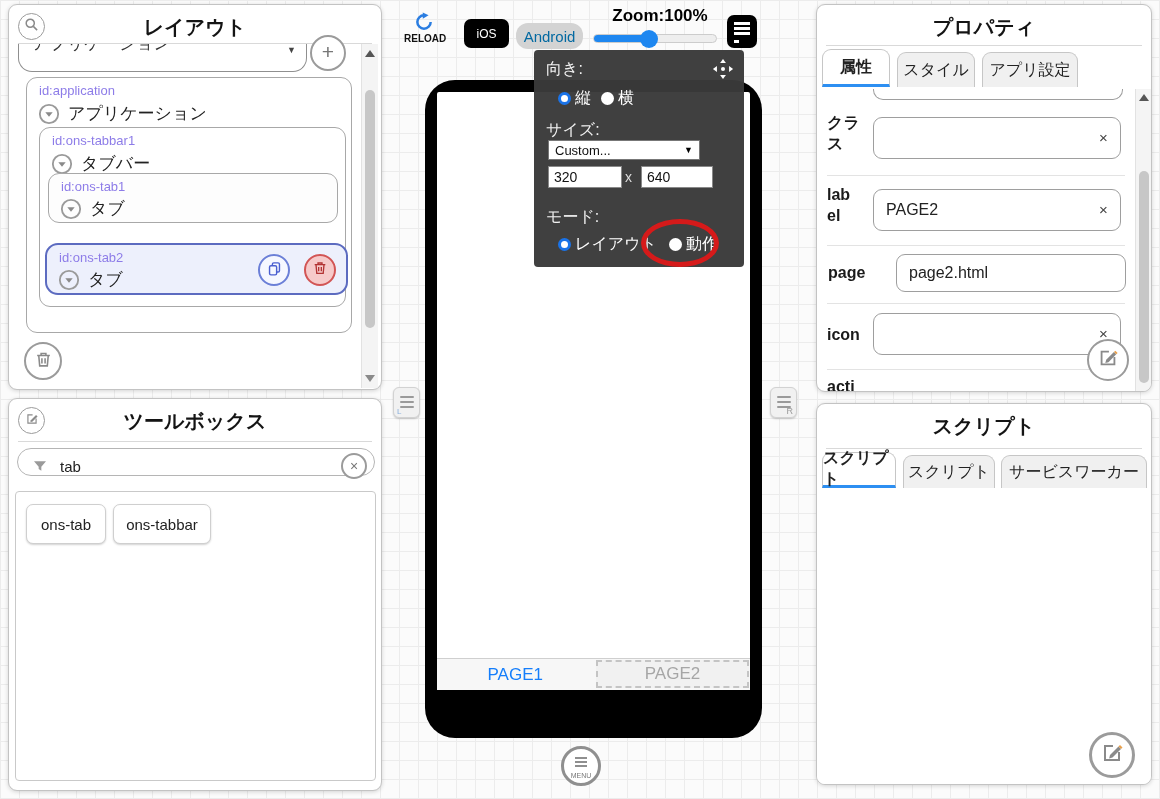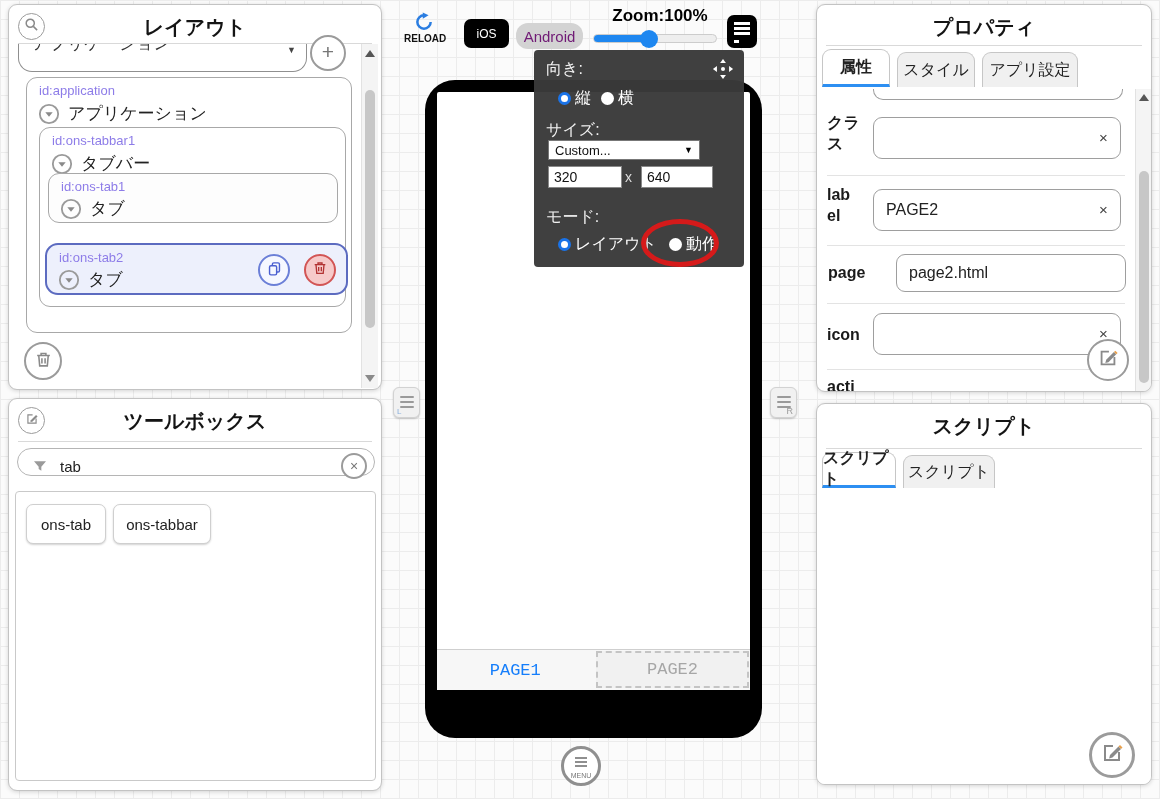--- a/index.html
+++ b/index.html
@@ -53,22 +53,22 @@
   .flabel{position:absolute;font-weight:bold;font-size:16px;color:#1a1a1a;line-height:1.3;
     word-break:break-all;}
   .pinput{position:absolute;border:1px solid #9e9e9e;border-radius:9px;font-size:16px;
     padding:0 24px 0 12px;color:#222;background:#fff;box-sizing:border-box;font-family:inherit;outline:none;}
   .clear-x{position:absolute;color:#444;font-size:15px;cursor:pointer;}
   .rowdiv{position:absolute;left:10px;right:26px;height:1px;background:#e3e3e3;}
   
   .phone{position:absolute;left:425px;top:80px;width:337px;height:658px;background:#000;
     border-radius:30px;z-index:10;}
   .screen{position:absolute;left:12px;top:12px;width:313px;height:598px;background:#fff;border-radius:2px;}
-  .tabbar{position:absolute;left:0;right:0;bottom:0;height:41px;background:#f7f7f7;
-    border-top:1px solid #cfcfcf;box-sizing:border-box;font-family:Liberation Mono, monospace;}
+  .tabbar{position:absolute;left:0;right:0;bottom:0;height:32px;background:#f7f7f7;
+    border-top:1px solid #cfcfcf;box-sizing:border-box;}
   
   .handle{position:absolute;width:27px;height:31px;background:#f1f1f1;border:1px solid #d2d2d2;
     border-radius:6px;box-shadow:0 1px 2px rgba(0,0,0,.2);box-sizing:border-box;z-index:5;}
   .hbar{position:absolute;left:6px;width:14px;height:2px;background:#9a9a9a;border-radius:1px;}
   .menu-fab{position:absolute;left:561px;top:746px;width:40px;height:40px;border-radius:50%;
     background:#fff;border:3px solid #8f8f8f;box-sizing:border-box;z-index:5;}
   .red-ellipse{position:absolute;left:641px;top:219px;width:78px;height:48px;border:5px solid #d61a1a;
     border-radius:50%;box-sizing:border-box;z-index:40;}
 </style>
 </head>
@@ -226,21 +226,21 @@
           <path d="M12 4 a8 8 0 1 0 8 8" fill="none" stroke="#2a7de1" stroke-width="3"></path>
           <path d="M10.5 0.5 l7 3.5 -7 4z" fill="#2a7de1"></path>
         </svg>
     </span>
     <div style="font-size:10px;font-weight:bold;color:#111;margin-top:-3px">RELOAD</div>
   </div>
 
   <div class="toolbtn" style="left:464px;top:19px;width:45px;height:29px;background:#000;color:#fff;font-size:12px">
     <span>iOS</span>
   </div>
-  <div class="toolbtn" style="left:516px;top:23px;width:67px;height:26px;background:#d3d3d3;color:#701a75;font-size:15px;border-radius:12px">
+  <div class="toolbtn" style="left:516px;top:23px;width:67px;height:26px;background:#d3d3d3;color:#0369a1;font-size:15px;border-radius:12px">
     <span>Android</span>
   </div>
 
   <div style="position:absolute;left:600px;top:6px;width:120px;text-align:center;font-weight:bold;font-size:17px;color:#000">Zoom:100%</div>
   <div style="position:absolute;left:593px;top:34px;width:124px;height:9px;background:#eee;border:1px solid #ccc;border-radius:6px;box-sizing:border-box">
     <div style="position:absolute;left:0;top:0;width:55px;height:7px;background:#1e87f0;border-radius:6px"></div>
     <div style="position:absolute;left:46px;top:-5px;width:18px;height:18px;background:#1e87f0;border-radius:50%"></div>
   </div>
 
   <div style="position:absolute;left:727px;top:15px;width:30px;height:33px;background:#000;border-radius:7px">
@@ -379,20 +379,23 @@
   <div class="panel" style="left:816px;top:403px;width:336px;height:382px">
     <div class="panel-title">スクリプト</div>
     <div class="hdiv" style="top:44px"></div>
 
     <div class="ptab active" style="left:5px;top:48px;width:74px;height:36px">
       <span>スクリプト</span>
     </div>
     <div class="ptab" style="left:86px;top:51px;width:92px;height:33px">
       <span>スクリプト</span>
     </div>
+    <div class="ptab" style="left:184px;top:51px;width:146px;height:33px">
+      <span>サービスワーカー</span>
+    </div>
 
     <div style="position:absolute;left:0;top:84px;right:0;bottom:0;background:#fff"></div>
 
     <div class="circle-btn" style="left:272px;top:328px;width:46px;height:46px;border-width:3px">
       <span>
         <svg width="24" height="24" viewBox="0 0 24 24" fill="none" stroke="#8a8a8a" stroke-width="2">
             <path d="M13 5 H5 v14 h14 v-8"></path>
             <path d="M10 14 l8.5-8.5 2.5 2.5-8.5 8.5-3.4 0.9z" fill="#8a8a8a" stroke="none"></path>
             <path d="M18.5 5.5 l1.5-1.5 2.5 2.5-1.5 1.5z" fill="#e8a04c" stroke="none"></path>
           </svg>

